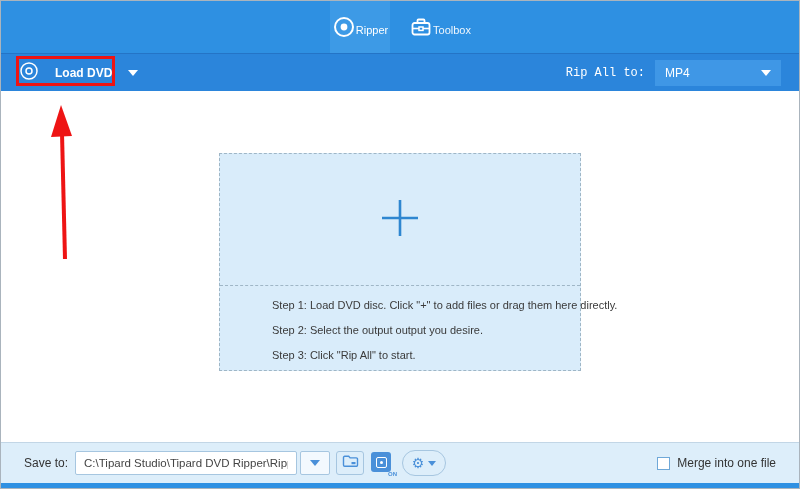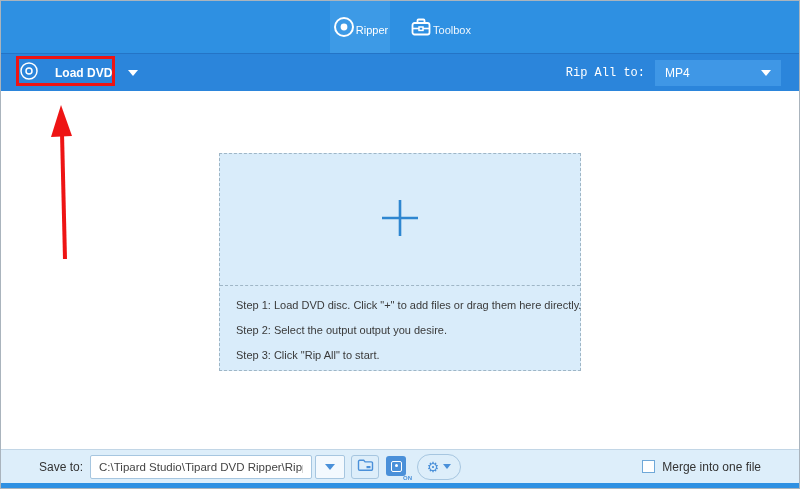--- a/index.html
+++ b/index.html
@@ -50,28 +50,28 @@
   .dropzone{
     position:absolute;left:218px;top:62px;width:362px;height:218px;
     background:var(--dropzone-bg,#d9ecfa);
     border:1px dashed var(--dropzone-border,#9fb6c6);box-sizing:border-box;
     display:flex;flex-direction:column;
   }
   .dropzone-upper{
     flex:0 0 131px;display:flex;align-items:center;justify-content:center;
     border-bottom:1px dashed var(--dropzone-border,#9fb6c6);cursor:pointer;
   }
-  .dropzone-lower{flex:1;padding:13px 0 0 16px;}
+  .dropzone-lower{flex:1;padding:13px 0 0 16px;margin-left:36px;}
   .step-line{font-size:11px;color:#3a3a3a;margin-bottom:13px;white-space:nowrap;}
   
   .bottom-bar{
-    position:absolute;left:0;right:0;bottom:5px;height:34px;
+    position:absolute;left:0;right:0;bottom:5px;height:41px;
     background:var(--bottom-bar-bg,#ddeefa);
     border-top:1px solid #c2d6e6;box-sizing:border-box;
-    display:flex;align-items:center;padding:0 38px;
+    display:flex;align-items:center;padding:0 23px;
   }
   .save-to-label{font-size:12px;color:#333;margin-right:7px;}
   .save-path-input{
     width:222px;height:24px;background:#fff;border:1px solid #a6c6e0;
     box-sizing:border-box;font-size:11.5px;color:#444;padding:0 8px;
     font-family:"Liberation Sans","DejaVu Sans",sans-serif;border-radius:2px;
   }
   .combo-arrow-btn{
     width:30px;height:24px;margin-left:3px;background:#f3f9fe;
     border:1px solid #a6c6e0;border-radius:2px;box-sizing:border-box;

